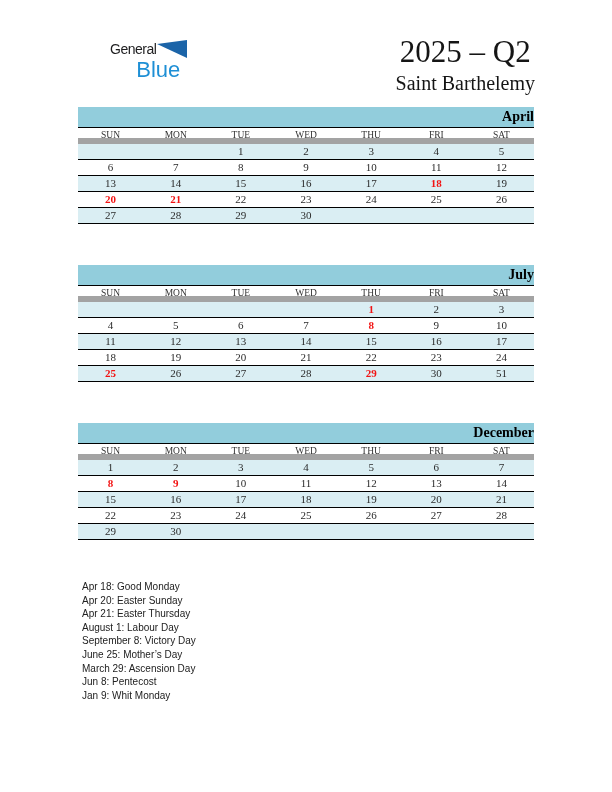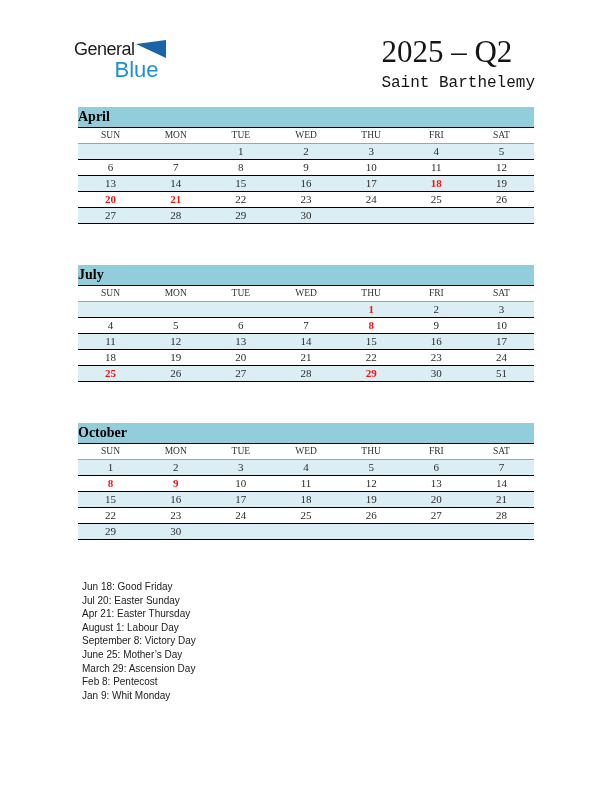--- a/index.html
+++ b/index.html
@@ -11,32 +11,32 @@
   }
   *{box-sizing:border-box;}
   body{margin:0;background:#888;display:flex;justify-content:center;}
   .page{
     position:relative;width:612px;height:792px;background:#ffffff;
     overflow:hidden;font-family:"Liberation Serif",serif;
   }
   
   .logo{position:absolute;left:74px;top:38px;font-family:"Liberation Sans",sans-serif;}
   .logo-line1{display:flex;align-items:flex-start;}
-  .logo-general{font-size:18px;line-height:22px;color:#1d1d1f;letter-spacing:-0.5px;}
+  .logo-general{font-size:14px;line-height:22px;color:#1d1d1f;letter-spacing:-0.5px;margin-left:36px;}
   .logo-triangle{margin-left:1px;margin-top:2px;}
   .logo-blue{font-size:22px;line-height:19px;color:var(--logo-blue);text-align:right;padding-right:7px;margin-top:-2px;}
-  .titles{position:absolute;right:77px;top:34px;text-align:left;color:#151515;}
+  .titles{position:absolute;right:77px;top:34px;text-align:center;color:#151515;}
   .title{font-size:31px;line-height:36px;}
-  .subtitle{font-size:16px;line-height:26px;font-family:Liberation Mono, monospace;}
+  .subtitle{font-size:20px;line-height:26px;}
   
   .months{position:absolute;left:78px;top:107px;width:456px;}
   .month{width:456px;margin-bottom:41px;}
   .band{height:20px;background:var(--band);font-size:14px;font-weight:bold;
-        text-align:left;line-height:20px;color:#000;}
-  .dayrow{display:flex;height:17px;border-top:1px solid #000;border-bottom:1px solid #a3a3a3;background:#fff;}
+        text-align:right;line-height:20px;color:#000;}
+  .dayrow{display:flex;height:17px;border-top:1px solid #000;border-bottom:6px solid #a3a3a3;background:#fff;}
   .dayrow .cell{flex:1;text-align:center;font-size:9.5px;line-height:15px;color:#333;}
   .week{display:flex;height:16px;border-bottom:1px solid #000;background:#fff;}
   .week.alt{background:var(--rowalt);}
   .week .cell{flex:1;text-align:center;font-size:11px;line-height:15px;color:#2b2b2b;}
   .cell.red{color:var(--red);font-weight:bold;}
   
   .holidays{position:absolute;left:82px;top:580px;margin:0;padding:0;list-style:none;
     font-family:"Liberation Sans",sans-serif;font-size:10px;line-height:13.6px;color:#222;}
 </style>
 </head>
@@ -170,21 +170,21 @@
           <div class="cell red">25</div>
           <div class="cell">26</div>
           <div class="cell">27</div>
           <div class="cell">28</div>
           <div class="cell red">29</div>
           <div class="cell">30</div>
           <div class="cell">51</div>
         </div>
       </section>
       <section class="month">
-        <div class="band">October</div>
+        <div class="band">December</div>
         <div class="dayrow">
           <div class="cell">SUN</div>
           <div class="cell">MON</div>
           <div class="cell">TUE</div>
           <div class="cell">WED</div>
           <div class="cell">THU</div>
           <div class="cell">FRI</div>
           <div class="cell">SAT</div>
         </div>
         <div class="week alt">
@@ -229,24 +229,24 @@
           <div class="cell"></div>
           <div class="cell"></div>
           <div class="cell"></div>
           <div class="cell"></div>
           <div class="cell"></div>
         </div>
       </section>
     </div>
 
   <ul class="holidays">
-      <li>Jun 18: Good Friday</li>
-      <li>Jul 20: Easter Sunday</li>
+      <li>Apr 18: Good Monday</li>
+      <li>Apr 20: Easter Sunday</li>
       <li>Apr 21: Easter Thursday</li>
       <li>August 1: Labour Day</li>
       <li>September 8: Victory Day</li>
       <li>June 25: Mother’s Day</li>
       <li>March 29: Ascension Day</li>
-      <li>Feb 8: Pentecost</li>
+      <li>Jun 8: Pentecost</li>
       <li>Jan 9: Whit Monday</li>
     </ul>
 
 </div>
 
 </body></html>

